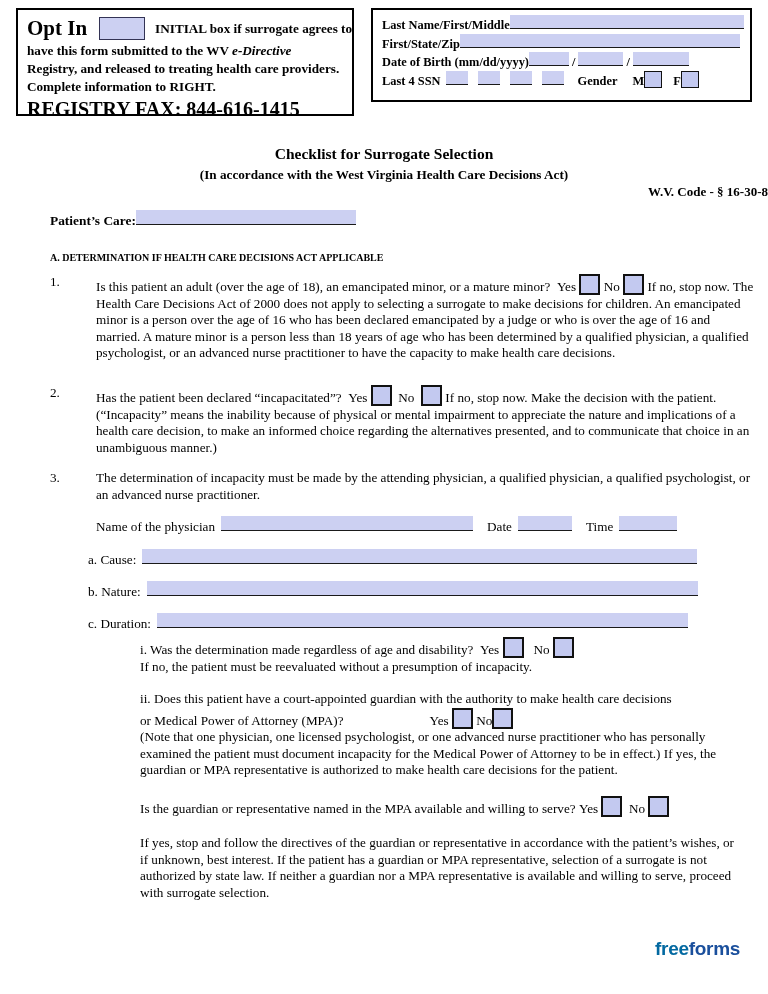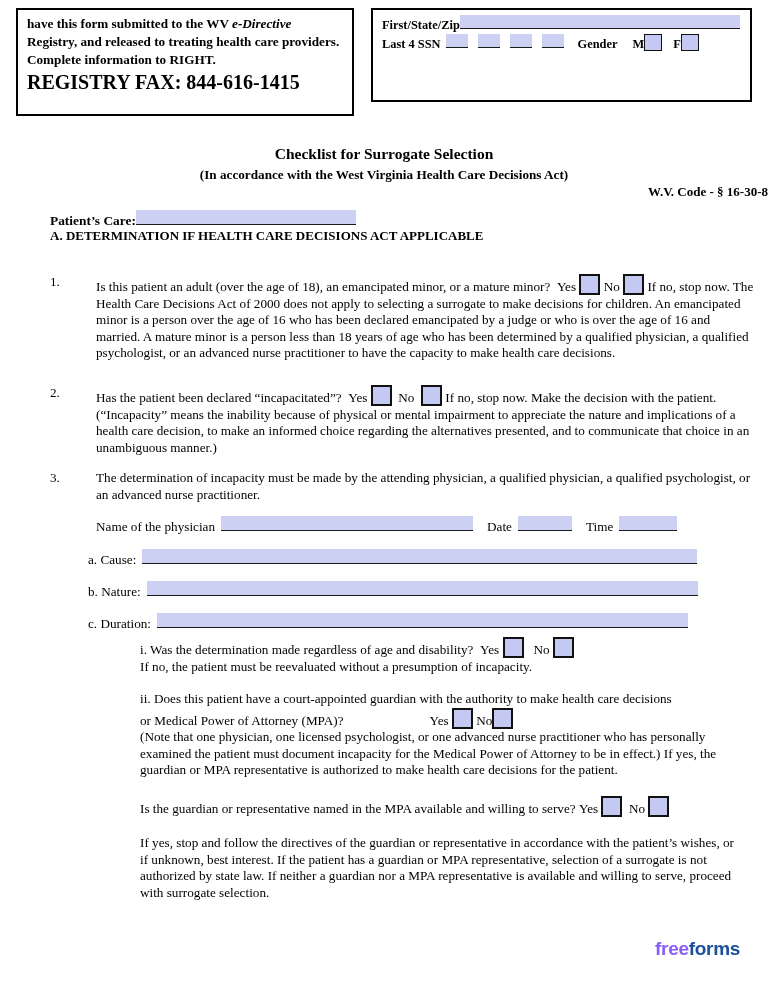--- a/index.html
+++ b/index.html
@@ -145,23 +145,23 @@
     top: 210px;
     font-weight: bold;
     font-size: 13.4px;
     white-space: nowrap;
   }
 
   
   #section-a {
     position: absolute;
     left: 50px;
-    top: 228px;
-    font-weight: bold;
-    font-size: 13px;
+    top: 252px;
+    font-weight: bold;
+    font-size: 10px;
     white-space: nowrap;
   }
 
   
   .item { position: absolute; font-size: 13.2px; line-height: 16.6px; }
   .item .num {
     position: absolute;
     left: 0;
     top: 0;
     width: 46px;
@@ -205,43 +205,52 @@
   
   #footer-logo {
     position: absolute;
     right: 28px;
     top: 938px;
     font-family: "Liberation Sans", "DejaVu Sans", sans-serif;
     font-size: 19px;
     font-weight: bold;
     letter-spacing: -0.3px;
   }
-  #logo-free  { color: #8b5cf6; }
+  #logo-free  { color: #0369a1; }
   #logo-forms { color: #1a4f9c; }
 </style>
 </head>
 <body>
 
 <div id="optin-box">
+  <div class="line" style="line-height:26px;">
+    <span id="optin-title">Opt In</span><span id="optin-initial-box"></span><span id="optin-initial-text">INITIAL box if surrogate agrees to</span>
+  </div>
   <div class="line">
     <span>have this form submitted to the WV </span><span class="ital">e-Directive</span>
   </div>
   <div class="line">Registry, and released to treating health care providers.</div>
   <div class="line">Complete information to RIGHT.</div>
   <div id="fax-line">REGISTRY FAX: 844-616-1415</div>
 </div>
 
 <div id="patient-box">
 
+  <div class="prow">
+    <span>Last Name/First/Middle</span><span class="fld" style="width:234px;"></span>
+  </div>
 
 
   <div class="prow">
     <span>First/State/Zip</span><span class="fld" style="width:280px;"></span>
   </div>
 
+  <div class="prow">
+    <span>Date of Birth (mm/dd/yyyy)</span><span class="fld" style="width:40px;"></span><span style="padding:0 3px;">/</span><span class="fld" style="width:45px;"></span><span style="padding:0 3px;">/</span><span class="fld" style="width:56px;"></span>
+  </div>
 
   <div class="prow">
     <span>Last 4 SSN</span><span class="fld" style="width:22px;margin-left:5px;"></span><span class="fld" style="width:22px;margin-left:10px;"></span><span class="fld" style="width:22px;margin-left:10px;"></span><span class="fld" style="width:22px;margin-left:10px;"></span><span style="margin-left:14px;">Gender</span><span style="margin-left:15px;">M</span><span class="cbx-sm"></span><span style="margin-left:11px;">F</span><span class="cbx-sm"></span>
   </div>
 </div>
 
 <div id="doc-title">Checklist for Surrogate Selection</div>
 <div id="doc-sub1">(In accordance with the West Virginia Health Care Decisions Act)</div>
 <div id="doc-sub2">W.V. Code - § 16-30-8</div>
 

